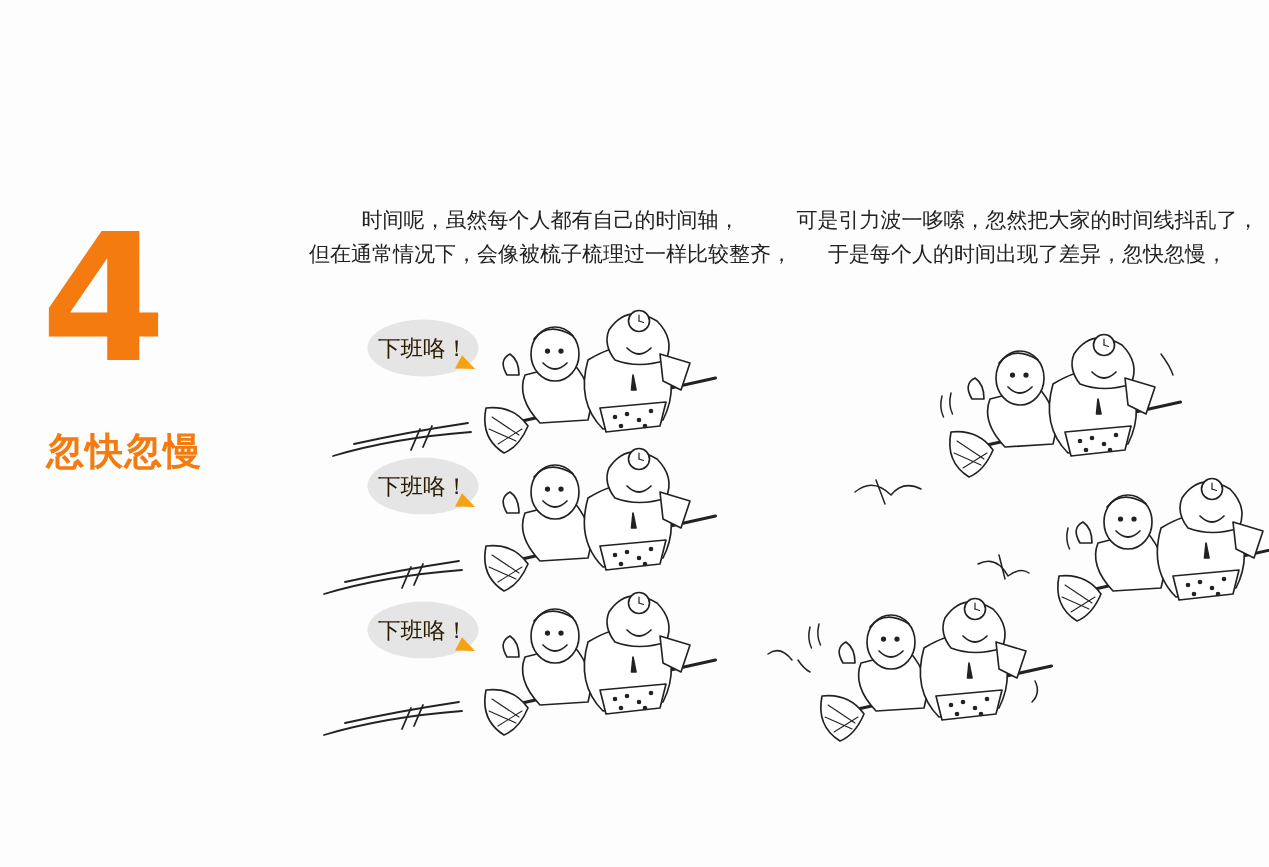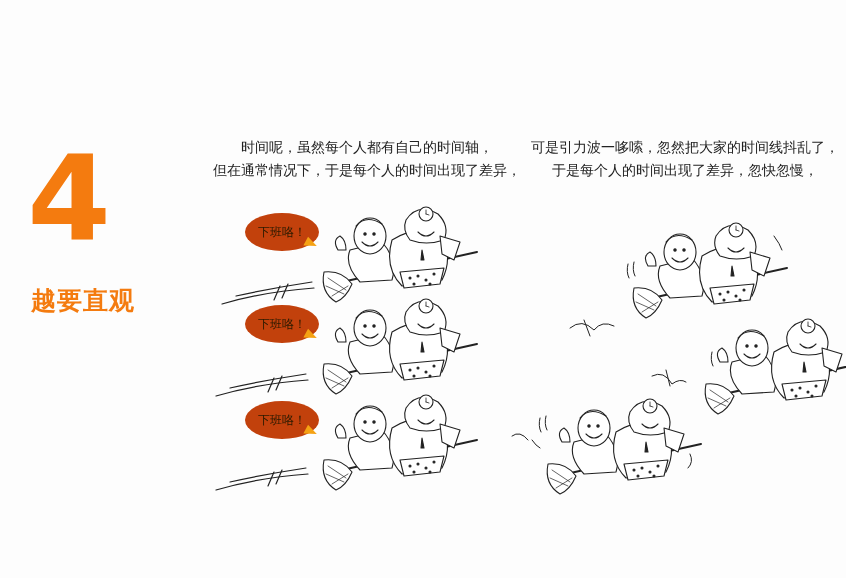--- a/index.html
+++ b/index.html
@@ -31,47 +31,47 @@
       position: absolute; font-size: 14px; color: #222; line-height: 23px;
       text-align: center; white-space: nowrap;
       font-family: "DejaVu Sans", sans-serif;
     }
     .cap-left { left: 202px; top: 136px; width: 330px; }
     .cap-right { left: 522px; top: 136px; width: 326px; }
 
     
     .bubble {
       position: absolute; width: 74px; height: 38px;
-      background: #c2410c; border-radius: 50%;
+      background: #e5e5e5; border-radius: 50%;
       display: flex; align-items: center; justify-content: center;
-      font-size: 12px; color: #2a1a00;
+      font-size: 15px; color: #2a1a00;
     }
     .bubble::after {
       content: ""; position: absolute; right: 2px; bottom: 2px;
       width: 0; height: 0;
       border-left: 12px solid #f5a214;
       border-top: 4px solid transparent;
       border-bottom: 6px solid transparent;
       transform: rotate(28deg);
     }
 
     .art { position: absolute; }
     svg { overflow: visible; }
   </style>
 </head>
 <body>
 
 <div class="slide">
 
   <div class="big-num">4</div>
-  <div class="title-line t1">越要直观</div>
+  <div class="title-line t1">忽快忽慢</div>
 
   <div class="caption cap-left">
     <div>时间呢，虽然每个人都有自己的时间轴，</div>
-    <div>但在通常情况下，于是每个人的时间出现了差异，</div>
+    <div>但在通常情况下，会像被梳子梳理过一样比较整齐，</div>
   </div>
   <div class="caption cap-right">
     <div>可是引力波一哆嗦，忽然把大家的时间线抖乱了，</div>
     <div>于是每个人的时间出现了差异，忽快忽慢，</div>
   </div>
 
   <div class="bubble" style="left:245px; top:213px;">下班咯！</div>
   <div class="bubble" style="left:245px; top:305px;">下班咯！</div>
   <div class="bubble" style="left:245px; top:401px;">下班咯！</div>
 

